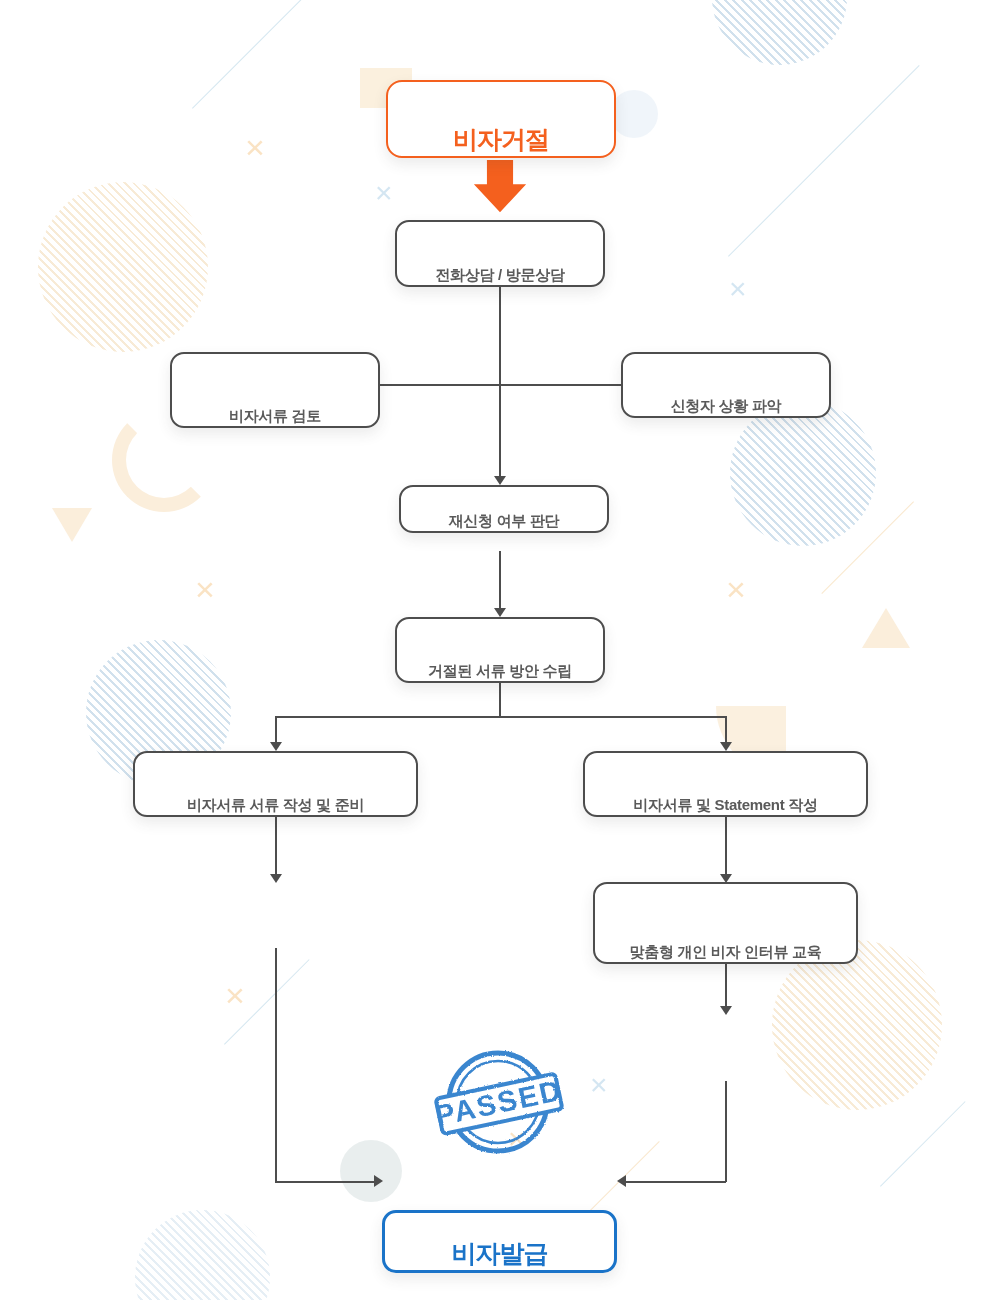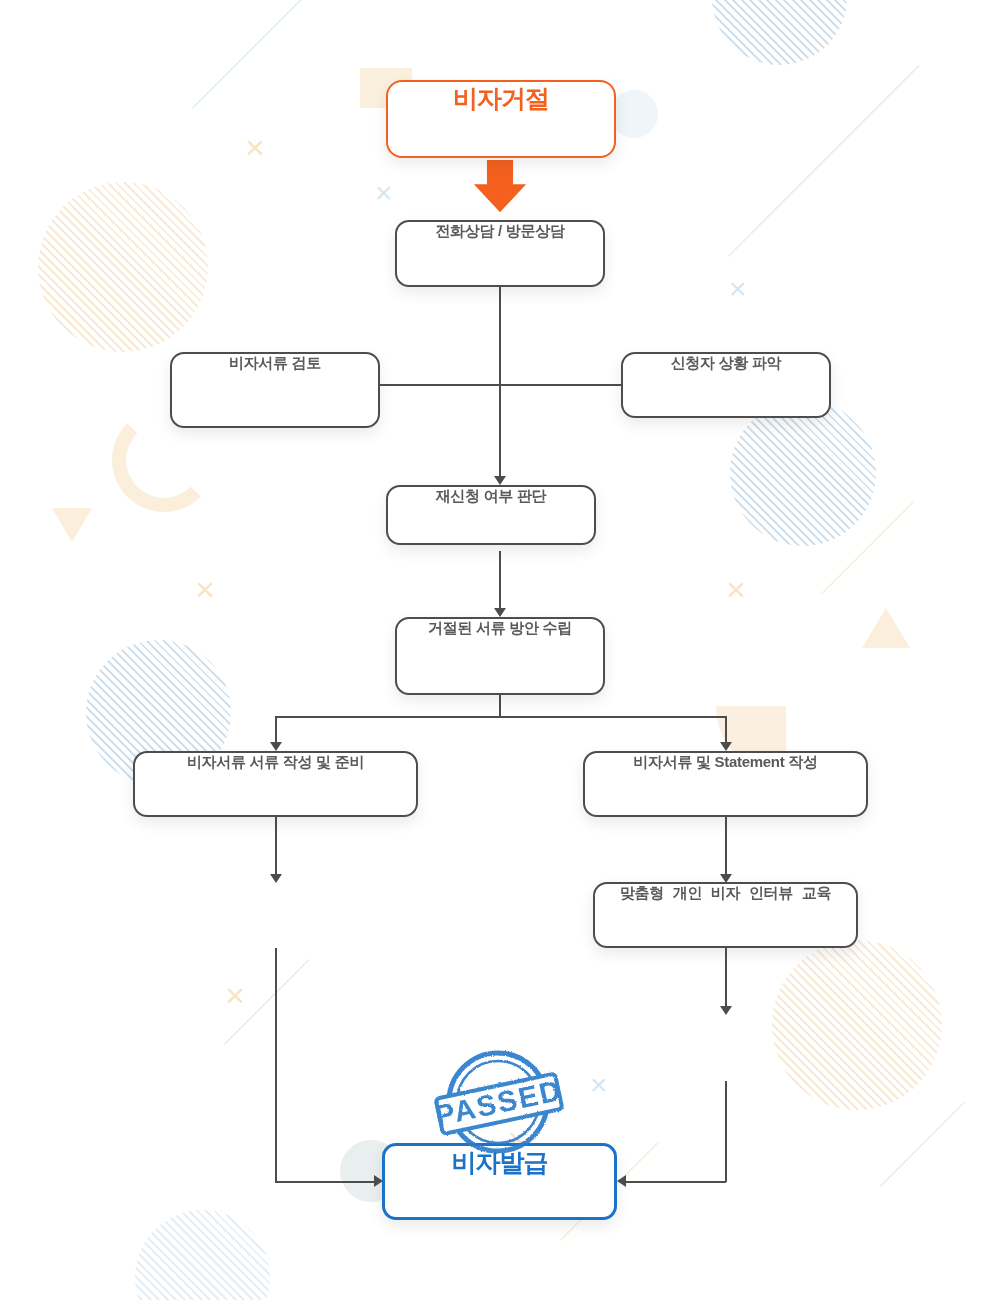--- a/index.html
+++ b/index.html
@@ -40,21 +40,21 @@
   .diag-cream{height:0;border-top:1.5px solid rgba(250,232,205,1);transform-origin:0 0;}
   .xmark{position:absolute;font-weight:300;line-height:1;user-select:none;}
 
   
   .node{
     position:absolute;
     box-sizing:border-box;
     background:#ffffff;
     border:2px solid #4d4d4d;
     border-radius:14px;
-    display:flex;align-items:flex-start;justify-content:center;
+    display:flex;align-items:flex-end;justify-content:center;
     color:#5a5a5a;
     font-size:15px;font-weight:700;letter-spacing:-.3px;
     box-shadow:0 6px 14px rgba(60,60,60,.10);
     text-align:center;
     z-index:5;
   }
   .node.start{
     border:2.5px solid #f4601e;
     color:#f4601e;
     font-size:25px;font-weight:800;letter-spacing:-1px;
@@ -187,43 +187,43 @@
   </div>
 
   <div class="node" style="left:170px;top:352px;width:210px;height:76px;">
     <span>비자서류 검토</span>
   </div>
 
   <div class="node" style="left:621px;top:352px;width:210px;height:66px;">
     <span>신청자 상황 파악</span>
   </div>
 
-  <div class="node" style="left:386px;top:485px;width:210px;height:60px;">
+  <div class="node" style="left:399px;top:485px;width:210px;height:48px;">
     <span>재신청 여부 판단</span>
   </div>
 
-  <div class="node" style="left:395px;top:617px;width:210px;height:78px;">
+  <div class="node" style="left:395px;top:617px;width:210px;height:66px;">
     <span>거절된 서류 방안 수립</span>
   </div>
 
   <div class="node" style="left:133px;top:751px;width:285px;height:66px;">
     <span>비자서류 서류 작성 및 준비</span>
   </div>
 
   <div class="node" style="left:583px;top:751px;width:285px;height:66px;">
     <span>비자서류 및 Statement 작성</span>
   </div>
 
 
-  <div class="node" style="left:593px;top:882px;width:265px;height:66px;font-family:Liberation Mono, monospace;">
+  <div class="node" style="left:593px;top:882px;width:265px;height:82px;">
     <span>맞춤형 개인 비자 인터뷰 교육</span>
   </div>
 
 
-  <div class="node end" style="left:382px;top:1143px;width:235px;height:77px;">
+  <div class="node end" style="left:382px;top:1210px;width:235px;height:63px;">
     <span>비자발급</span>
   </div>
 
   <svg class="stamp" width="160" height="125" viewBox="0 0 160 125" style="left:420px;top:1042px;">
     <defs>
       <filter id="rough">
         <feTurbulence type="fractalNoise" baseFrequency="0.55" numOctaves="3" result="n"></feTurbulence>
         <feDisplacementMap in="SourceGraphic" in2="n" scale="2.2" xChannelSelector="R" yChannelSelector="G"></feDisplacementMap>
       </filter>
     </defs>

